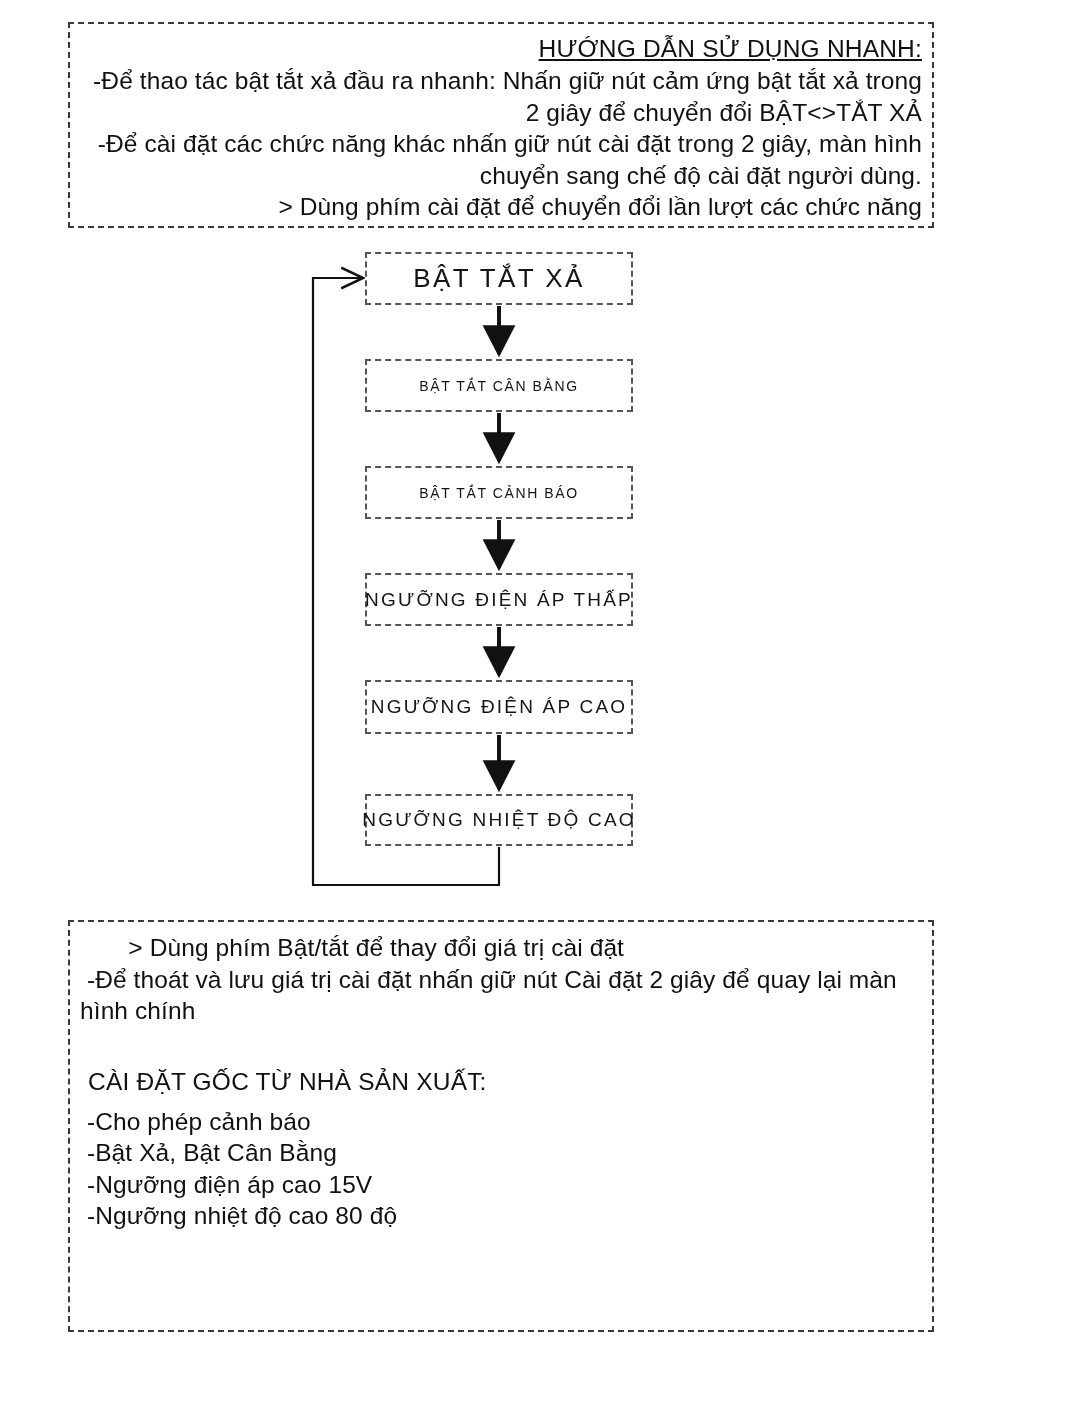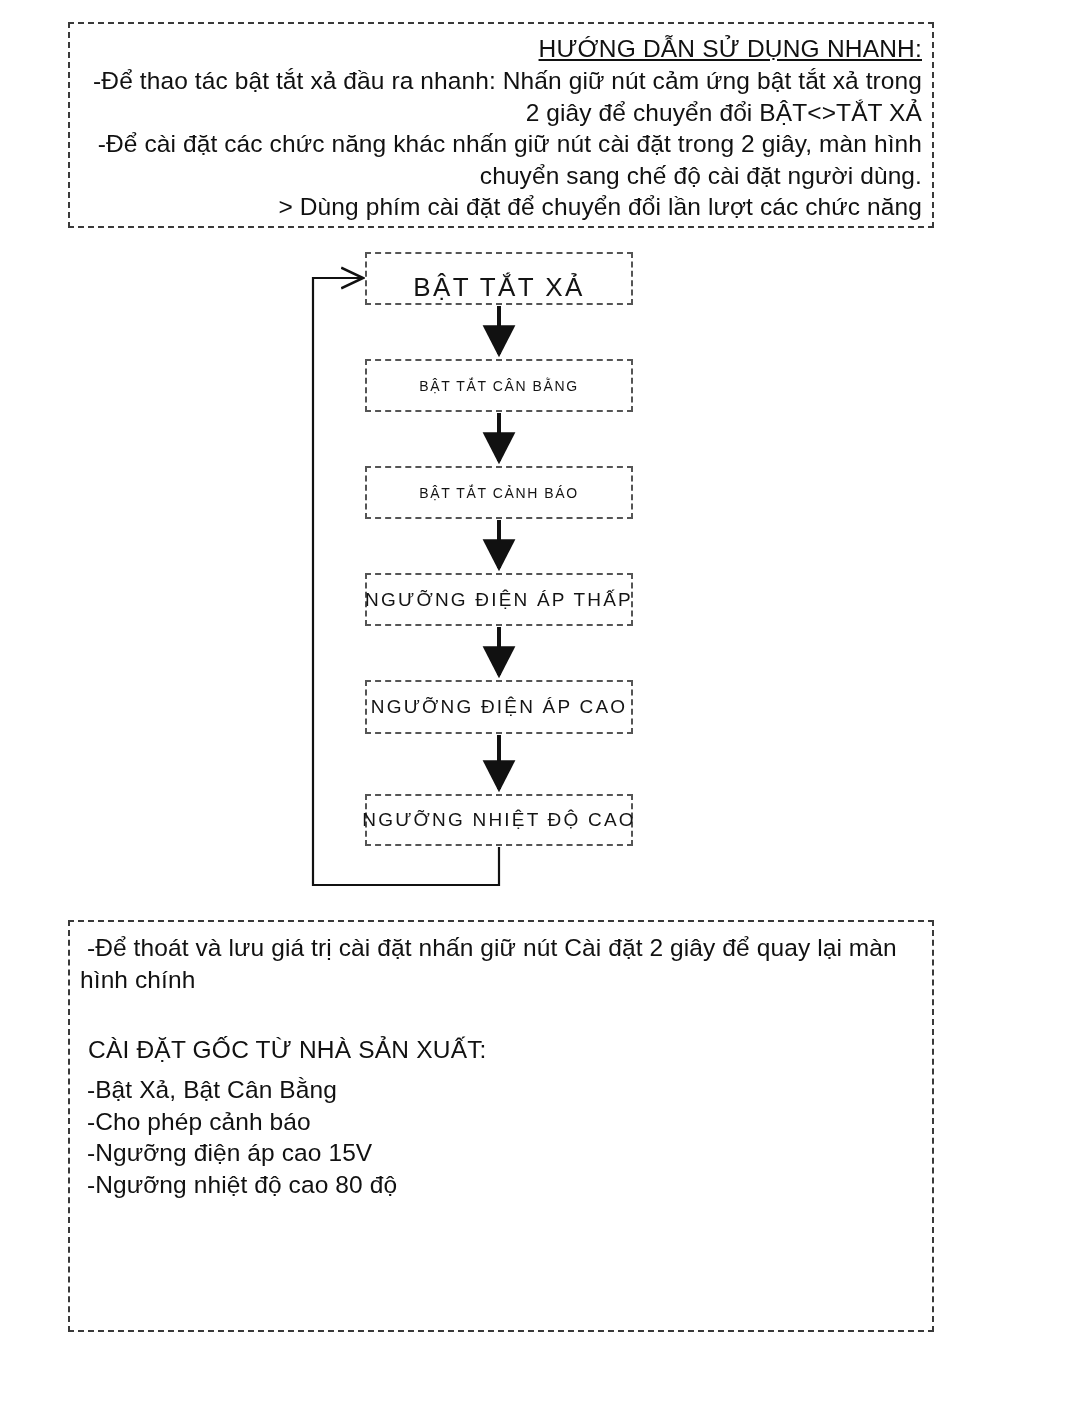--- a/index.html
+++ b/index.html
@@ -95,21 +95,21 @@
   }
   .node.big .node-label {
     font-size: 26px;
     letter-spacing: 2.4px;
   }
   .node.wide .node-label {
     font-size: 19px;
     letter-spacing: 2.2px;
   }
 
-  #node-0 { top: 252px; height: 53px; align-items: flex-end; }
+  #node-0 { top: 252px; height: 53px; }
   #node-1 { top: 359px; height: 53px; }
   #node-2 { top: 466px; height: 53px; }
   #node-3 { top: 573px; height: 53px; }
   #node-4 { top: 680px; height: 54px; }
   #node-5 { top: 794px; height: 52px; }
 </style>
 </head>
 <body>
 
 <div class="panel" id="top-panel">
@@ -153,20 +153,21 @@
   <span class="node-label">NGƯỠNG ĐIỆN ÁP THẤP</span>
 </div>
 <div class="node wide" id="node-4">
   <span class="node-label">NGƯỠNG ĐIỆN ÁP CAO</span>
 </div>
 <div class="node wide" id="node-5">
   <span class="node-label">NGƯỠNG NHIỆT ĐỘ CAO</span>
 </div>
 
 <div class="panel" id="bottom-panel">
+  <div class="para">       &gt; Dùng phím Bật/tắt để thay đổi giá trị cài đặt</div>
   <div class="para"> -Để thoát và lưu giá trị cài đặt nhấn giữ nút Cài đặt 2 giây để quay lại màn hình chính</div>
   <div class="spacer"></div>
   <div class="heading-plain">CÀI ĐẶT GỐC TỪ NHÀ SẢN XUẤT:</div>
+  <div class="para"> -Cho phép cảnh báo</div>
   <div class="para"> -Bật Xả, Bật Cân Bằng</div>
-  <div class="para"> -Cho phép cảnh báo</div>
   <div class="para"> -Ngưỡng điện áp cao 15V</div>
   <div class="para"> -Ngưỡng nhiệt độ cao 80 độ</div>
 </div>
 
 </body></html>

